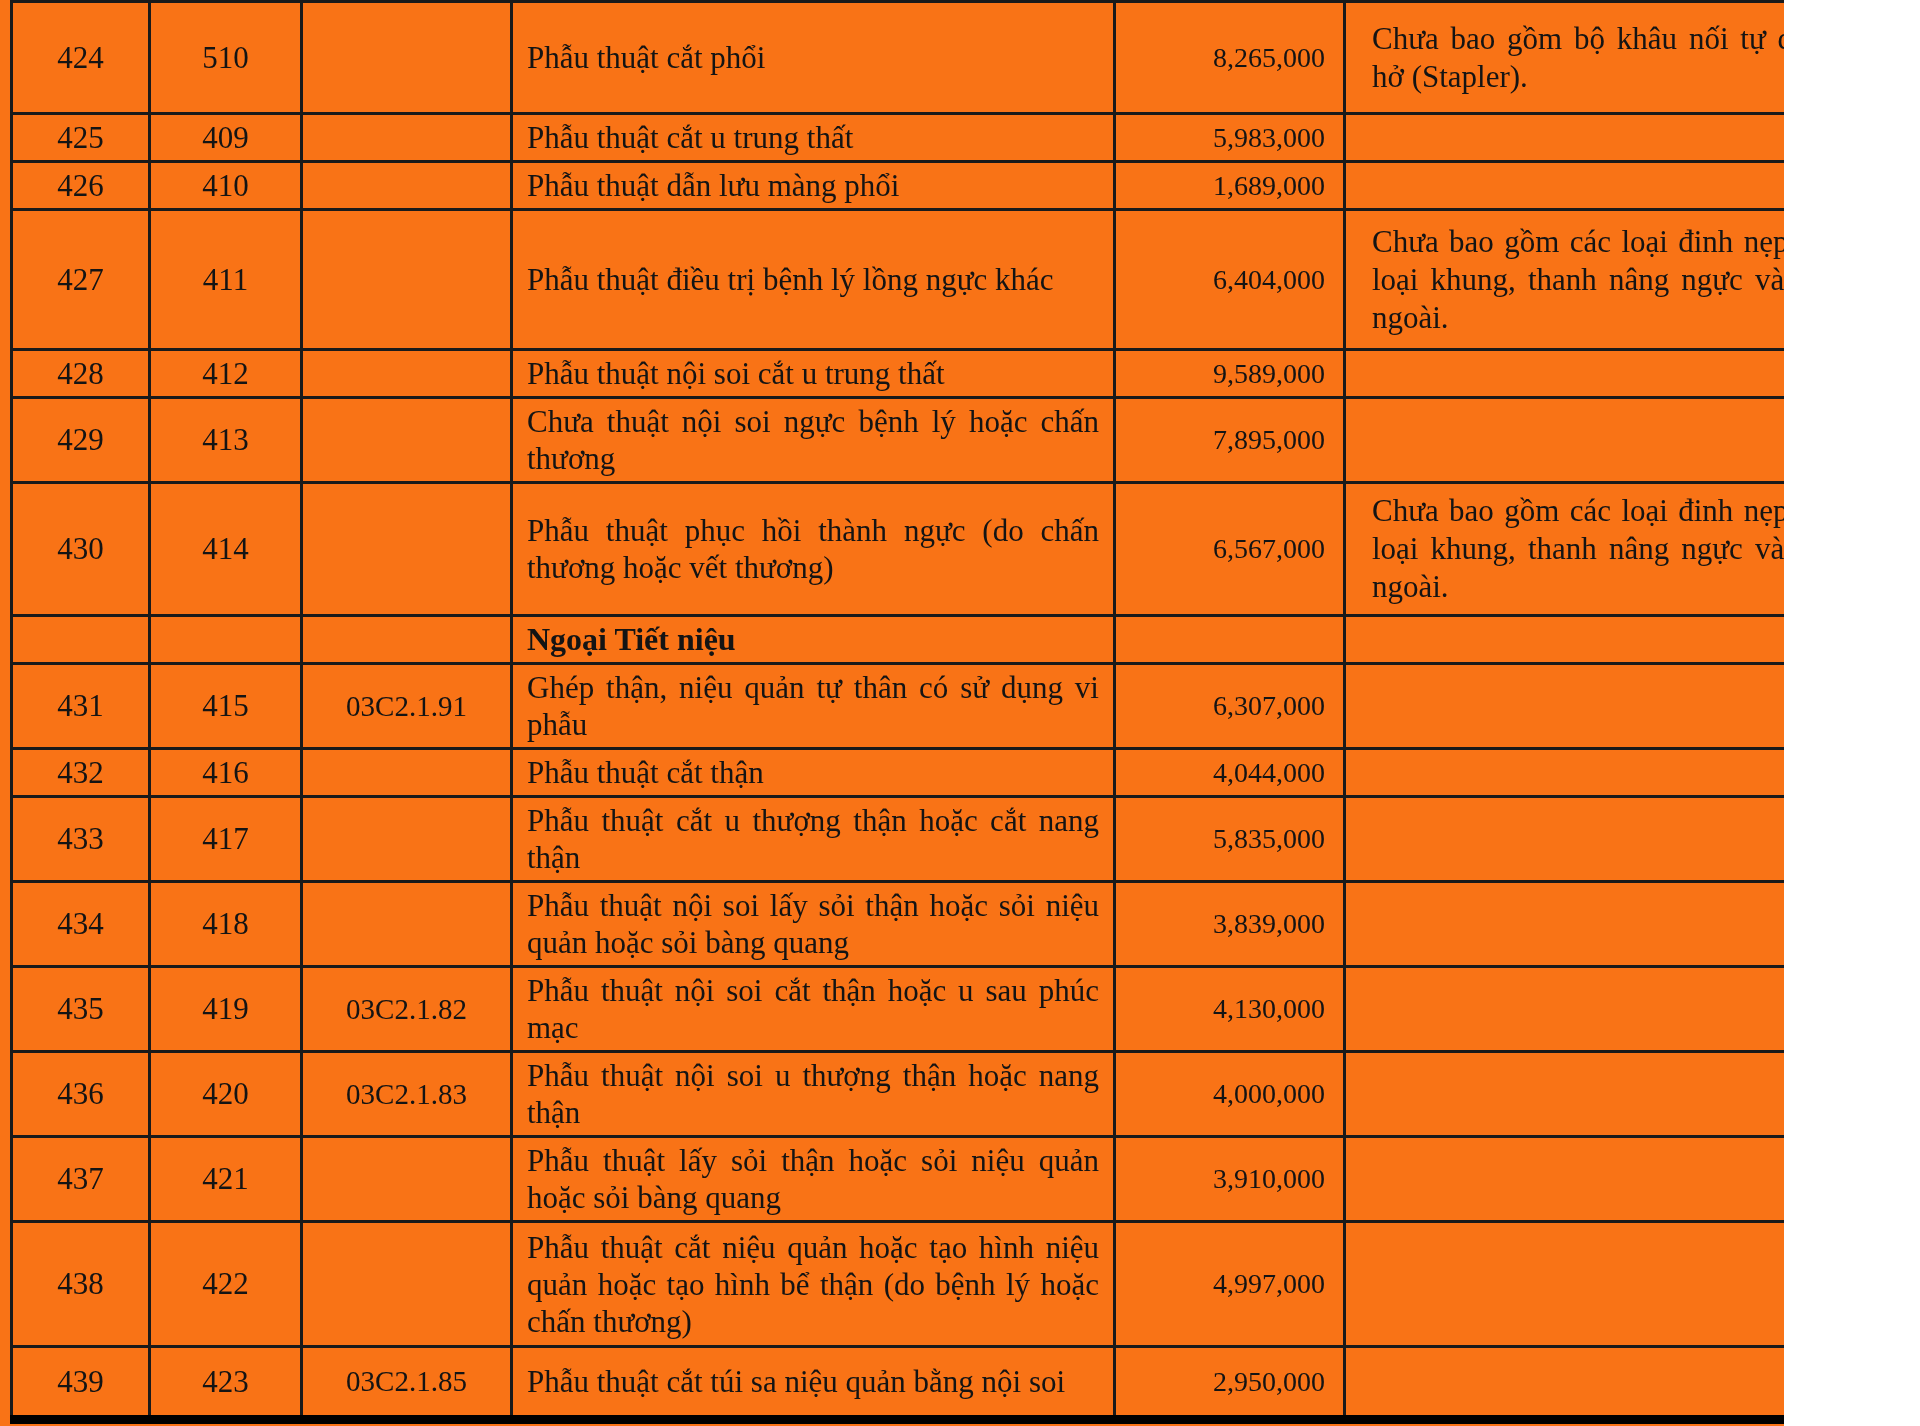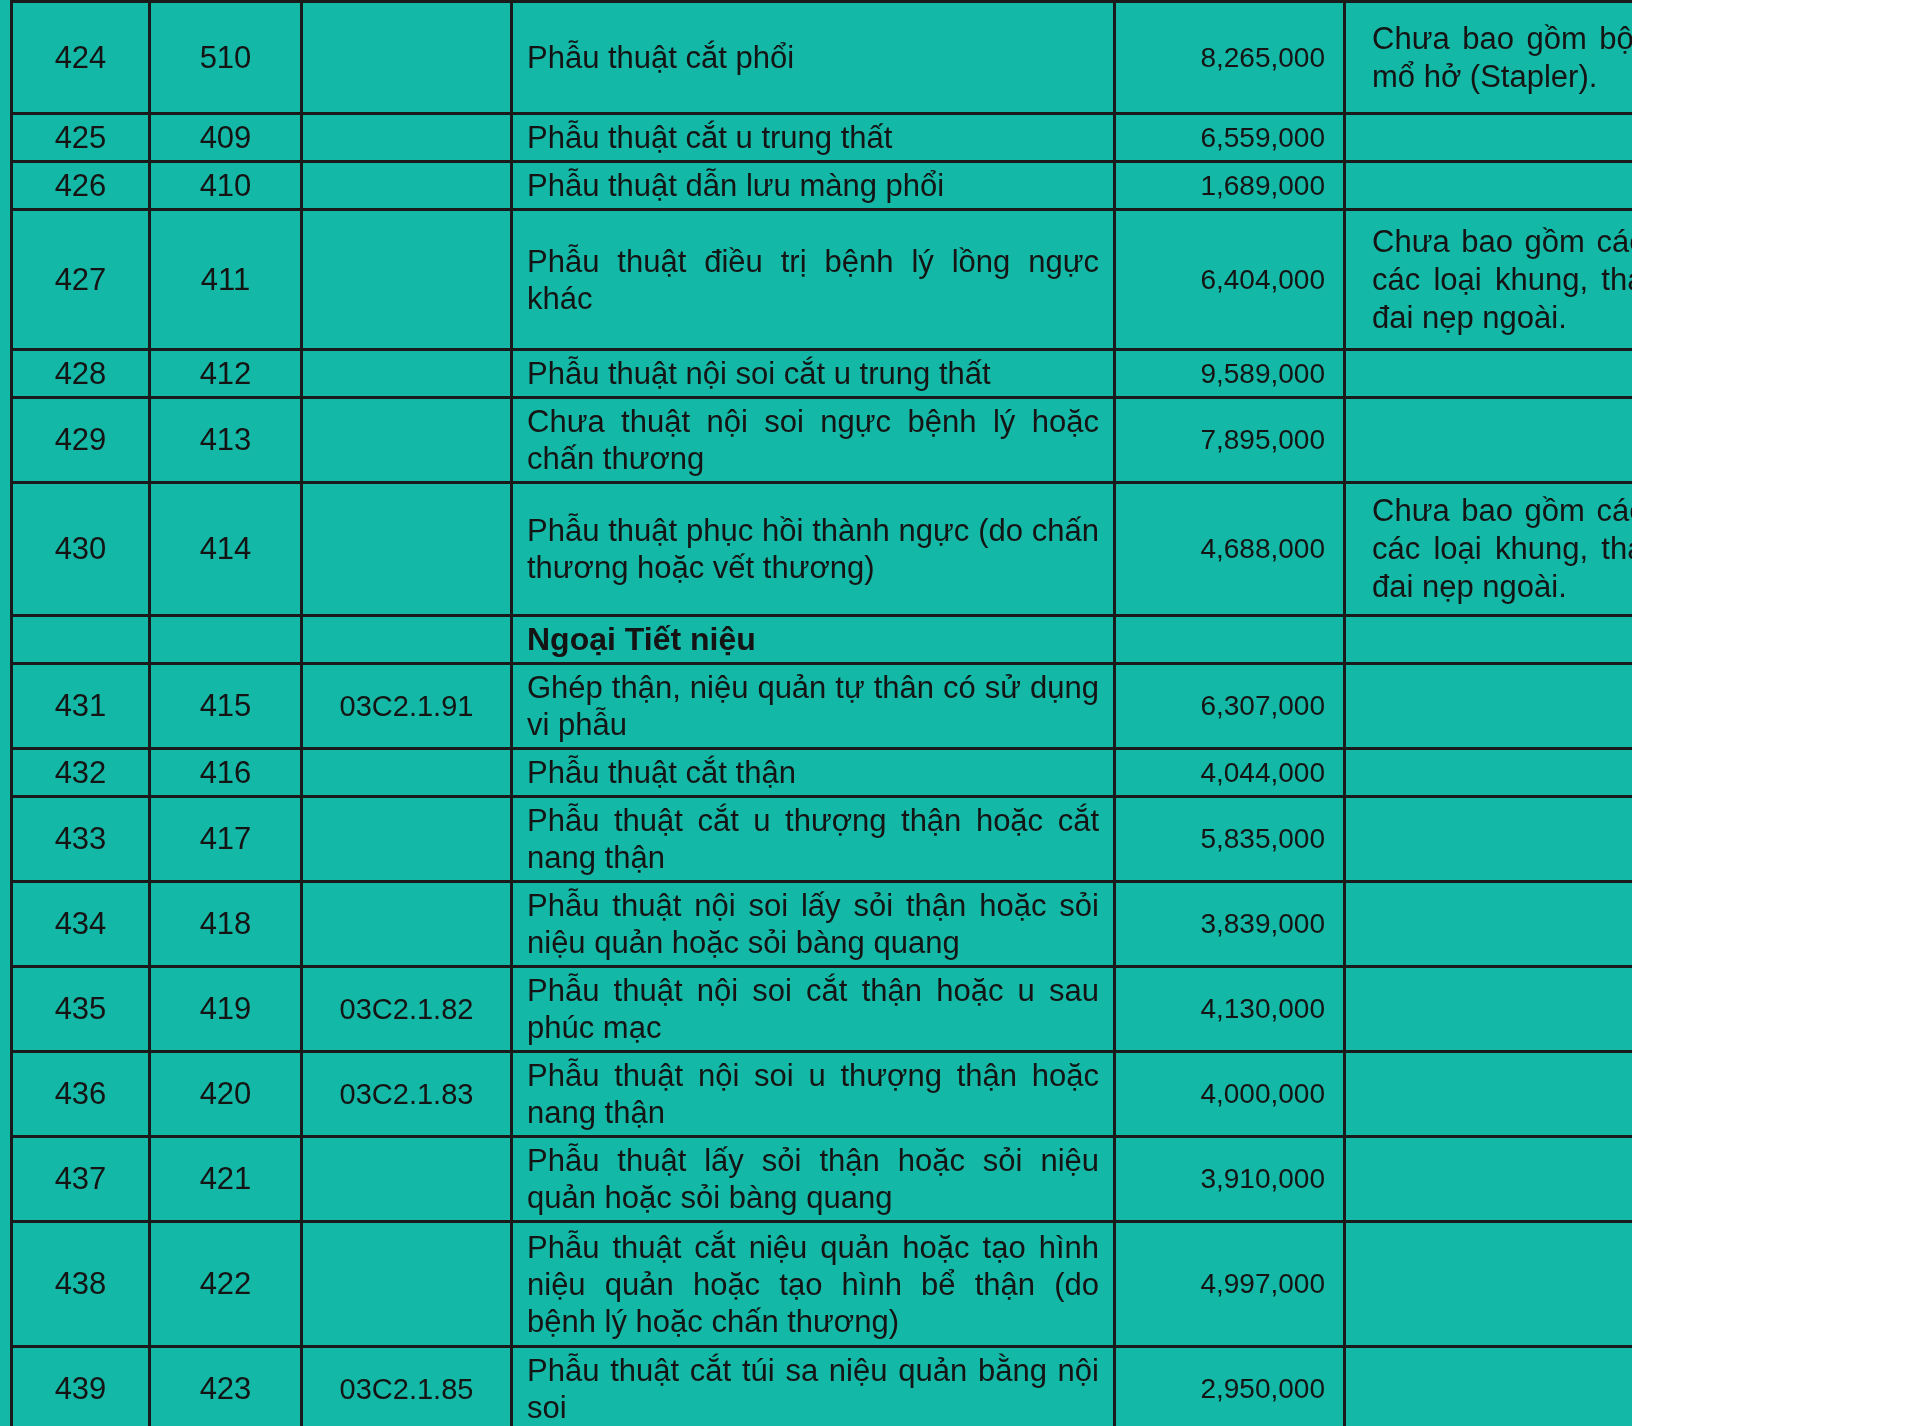--- a/index.html
+++ b/index.html
@@ -1,20 +1,20 @@
 <!DOCTYPE html>
 <html><head>
 <meta charset="utf-8">
 <style>
   html,body{margin:0;padding:0;background:#ffffff;}
   .page{
     position:relative;
-    width:1632px;height:1426px;
-    background:#14b8a6;
-    font-family:Liberation Sans, sans-serif;
+    width:1784px;height:1426px;
+    background:#f97316;
+    font-family:Liberation Serif, serif;
     color:#141414;
     overflow:hidden;
   }
   table.price-table{
     position:absolute;left:10px;top:0;
     width:1907px;
     border-collapse:collapse;
     table-layout:fixed;
     border:3px solid #1a1a1a;
     border-bottom:9px solid #000000;
@@ -77,21 +77,21 @@
           <td class="c2"></td>
           <td class="c3">Phẫu thuật cắt phổi</td>
           <td class="c4">8,265,000</td>
           <td class="c5">Chưa bao gồm bộ khâu nối tự động mổ hở (Stapler).</td>
         </tr>
         <tr>
           <td class="c0">425</td>
           <td class="c1">409</td>
           <td class="c2"></td>
           <td class="c3">Phẫu thuật cắt u trung thất</td>
-          <td class="c4">6,559,000</td>
+          <td class="c4">5,983,000</td>
           <td class="c5"></td>
         </tr>
         <tr>
           <td class="c0">426</td>
           <td class="c1">410</td>
           <td class="c2"></td>
           <td class="c3">Phẫu thuật dẫn lưu màng phổi</td>
           <td class="c4">1,689,000</td>
           <td class="c5"></td>
         </tr>
@@ -117,21 +117,21 @@
           <td class="c2"></td>
           <td class="c3">Chưa thuật nội soi ngực bệnh lý hoặc chấn thương</td>
           <td class="c4">7,895,000</td>
           <td class="c5"></td>
         </tr>
         <tr>
           <td class="c0">430</td>
           <td class="c1">414</td>
           <td class="c2"></td>
           <td class="c3">Phẫu thuật phục hồi thành ngực (do chấn thương hoặc vết thương)</td>
-          <td class="c4">4,688,000</td>
+          <td class="c4">6,567,000</td>
           <td class="c5">Chưa bao gồm các loại đinh nẹp vít, các loại khung, thanh nâng ngực và đai nẹp ngoài.</td>
         </tr>
         <tr>
           <td class="c0"></td>
           <td class="c1"></td>
           <td class="c2"></td>
           <td class="c3 section-name">Ngoại Tiết niệu</td>
           <td class="c4"></td>
           <td class="c5"></td>
         </tr>

